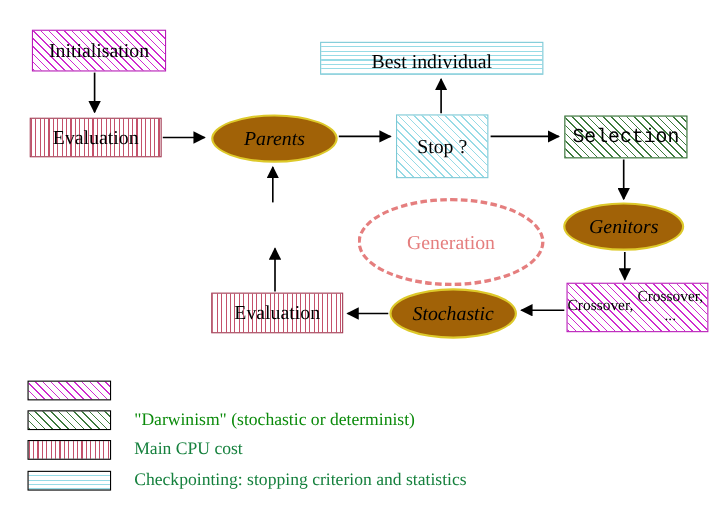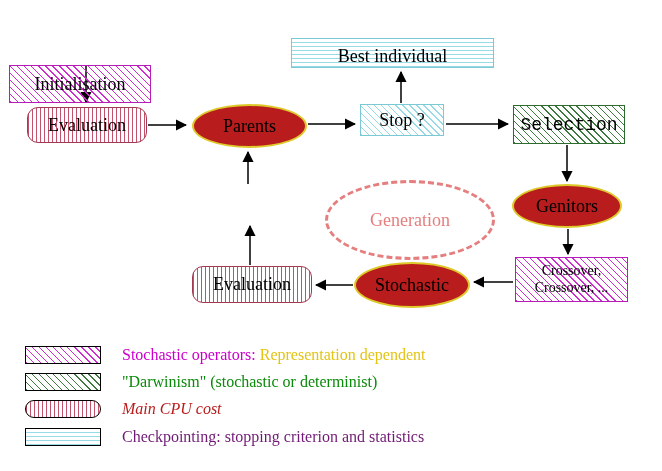--- a/index.html
+++ b/index.html
@@ -24,35 +24,35 @@
     background:repeating-linear-gradient(45deg,#cf2bcf 0,#cf2bcf 1px,transparent 1px,transparent 5px);
     border-color:#b81cb8;
   }
   .hatch-green{
     background:repeating-linear-gradient(45deg,#3d7a3d 0,#3d7a3d 1px,transparent 1px,transparent 5px);
     border-color:#2e6b2e;
   }
   .stripes-red{
     background:repeating-linear-gradient(90deg,#c4516b 0,#c4516b 1px,transparent 1px,transparent 4px);
     border-color:#a23a52;
-    border-radius:11px;
   }
   .stripes-cyan-h{
     background:repeating-linear-gradient(0deg,#97dbe6 0,#97dbe6 1px,transparent 1px,transparent 4px);
     border-color:#7cc9d6;
   }
   .hatch-cyan{
     background:repeating-linear-gradient(45deg,#97dbe6 0,#97dbe6 1px,transparent 1px,transparent 5px);
     border-color:#7cc9d6;
   }
 
   .ellipse{
     border-radius:50%;
-    background:#b91c1c;
+    background:#a16207;
     border:2px solid #ddc92a;
+    font-style:italic;
   }
   .gen-ellipse{
     border-radius:50%;
     background:transparent;
     border:3px dashed #e57e7e;
     color:#e57e7e;
   }
 
   .fs-lg{font-size:18px;}
   .fs-md{font-size:16px;}
@@ -61,22 +61,22 @@
   .legend{position:absolute;left:0;top:338px;width:662px;}
   .legend-row{position:absolute;left:25px;height:20px;display:flex;align-items:center;}
   .legend-swatch{
     width:76px;height:18px;box-sizing:border-box;border:1px solid;
     flex:0 0 auto;
   }
   .legend-text{margin-left:21px;font-size:16px;white-space:nowrap;}
   .c-magenta{color:#cc00cc;}
   .c-yellow{color:#e3c414;}
   .c-green{color:#0a8a0a;}
-  .c-red{color:#b91c1c;font-style:italic;}
-  .c-cyan{color:#701a75;}
+  .c-red{color:#15803d;}
+  .c-cyan{color:#15803d;}
 </style>
 </head>
 <body>
 
 <div class="canvas">
 
   <svg class="arrows" width="662" height="471">
     <defs>
       <marker id="ah" viewBox="0 0 10 10" refX="9" refY="5" markerWidth="7.5" markerHeight="7.5" orient="auto">
         <path d="M0,0 L10,5 L0,10 z" fill="#000"></path>
@@ -88,74 +88,70 @@
     <line x1="401" y1="103" x2="401" y2="72" stroke="#000" stroke-width="1.5" marker-end="url(#ah)"></line>
     <line x1="446" y1="124" x2="508" y2="124" stroke="#000" stroke-width="1.5" marker-end="url(#ah)"></line>
     <line x1="567" y1="145" x2="567" y2="181" stroke="#000" stroke-width="1.5" marker-end="url(#ah)"></line>
     <line x1="568" y1="229" x2="568" y2="254" stroke="#000" stroke-width="1.5" marker-end="url(#ah)"></line>
     <line x1="513" y1="282" x2="474" y2="282" stroke="#000" stroke-width="1.5" marker-end="url(#ah)"></line>
     <line x1="353" y1="285" x2="316" y2="285" stroke="#000" stroke-width="1.5" marker-end="url(#ah)"></line>
     <line x1="250" y1="265" x2="250" y2="226" stroke="#000" stroke-width="1.5" marker-end="url(#ah)"></line>
     <line x1="248" y1="184" x2="248" y2="152" stroke="#000" stroke-width="1.5" marker-end="url(#ah)"></line>
   </svg>
 
-  <div class="node box hatch-magenta fs-lg" style="left:9px;top:27px;width:142px;height:38px;margin-top:38px;">
+  <div class="node box hatch-magenta fs-lg" style="left:29px;top:27px;width:122px;height:38px;">
     <span>Initialisation</span>
   </div>
 
   <div class="node box stripes-red fs-lg" style="left:27px;top:107px;width:120px;height:36px;">
     <span>Evaluation</span>
   </div>
 
   <div class="node box stripes-cyan-h fs-lg" style="left:291px;top:38px;width:203px;height:30px;align-items:flex-end;">
     <span>Best individual</span>
   </div>
 
   <div class="node ellipse fs-lg" style="left:192px;top:104px;width:115px;height:44px;">
     <span>Parents</span>
   </div>
 
-  <div class="node box hatch-cyan fs-lg" style="left:360px;top:104px;width:84px;height:32px;">
+  <div class="node box hatch-cyan fs-lg" style="left:360px;top:104px;width:84px;height:58px;">
     <span>Stop ?</span>
   </div>
 
   <div class="node box hatch-green fs-lg" style="left:513px;top:105px;width:112px;height:39px;font-family:Liberation Mono, monospace;">
     <span>Selection</span>
   </div>
 
 
   <div class="node gen-ellipse fs-lg" style="left:325px;top:180px;width:170px;height:80px;">
     <span>Generation</span>
   </div>
 
   <div class="node ellipse fs-lg" style="left:512px;top:184px;width:110px;height:44px;align-items:center;">
     <span>Genitors</span>
   </div>
 
-  <div class="node box hatch-magenta fs-sm" style="left:515px;top:257px;width:113px;height:45px;flex-direction:column;">
+  <div class="node box hatch-magenta fs-sm" style="left:515px;top:257px;width:129px;height:45px;flex-direction:row;">
     <span>Crossover,</span>
     <span>Crossover, ...</span>
   </div>
 
   <div class="node ellipse fs-lg" style="left:354px;top:262px;width:116px;height:46px;">
     <span>Stochastic</span>
   </div>
 
   <div class="node box stripes-red fs-lg" style="left:192px;top:266px;width:120px;height:37px;">
     <span>Evaluation</span>
   </div>
 
   <div class="legend">
 
     <div class="legend-row" style="top:7px;">
       <div class="legend-swatch hatch-magenta"></div>
-      <div class="legend-text">
-        <span class="c-magenta">Stochastic operators:</span>
-        <span class="c-yellow"> Representation dependent</span>
-      </div>
     </div>
 
     <div class="legend-row" style="top:34px;">
       <div class="legend-swatch hatch-green"></div>
       <div class="legend-text c-green">"Darwinism" (stochastic or determinist)</div>
     </div>
 
     <div class="legend-row" style="top:61px;">
       <div class="legend-swatch stripes-red"></div>
       <div class="legend-text c-red">Main CPU cost</div>

